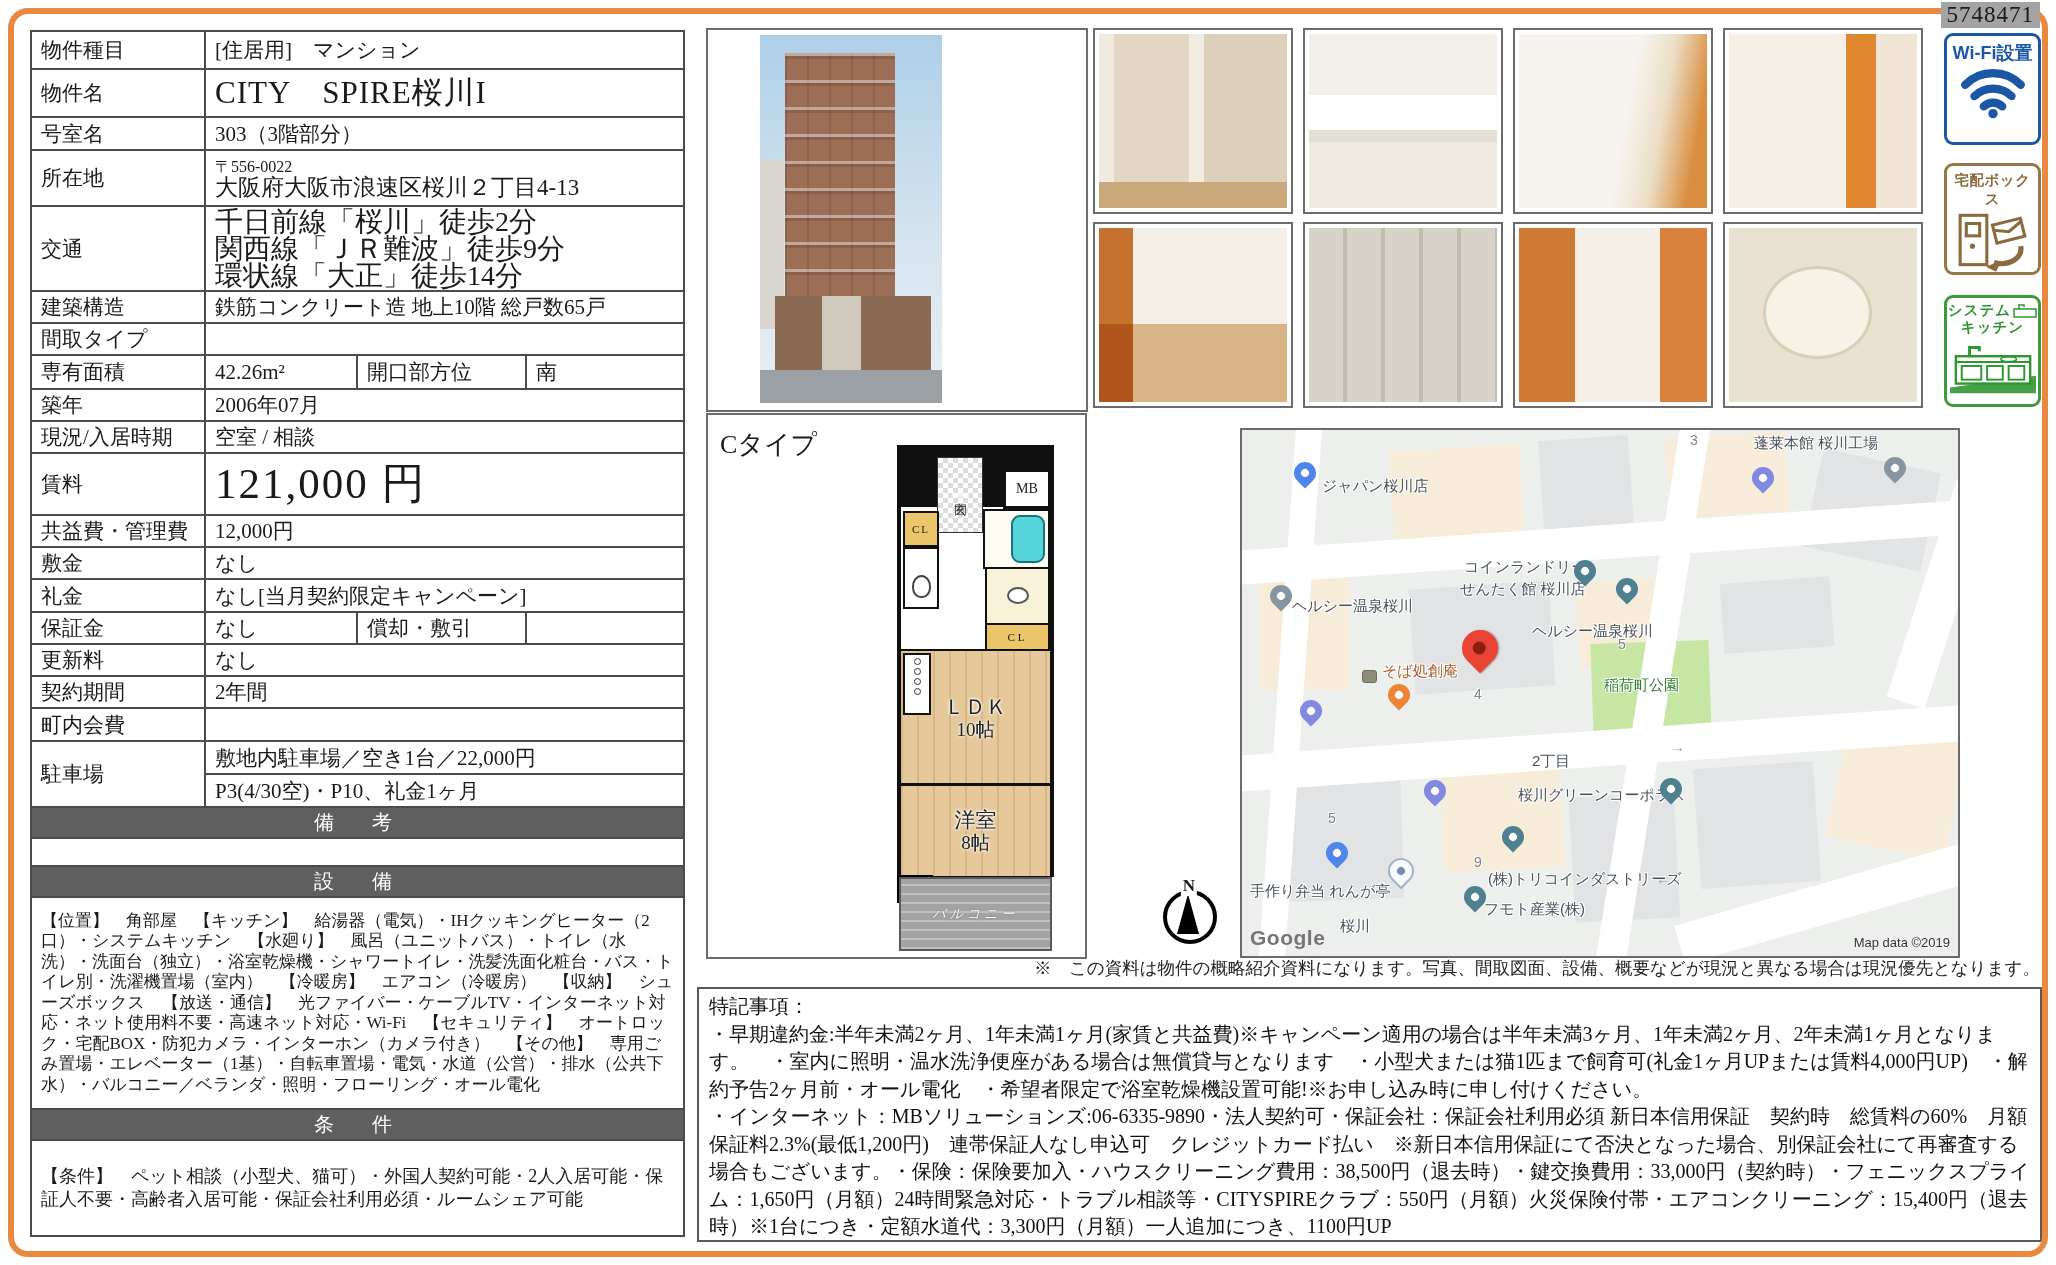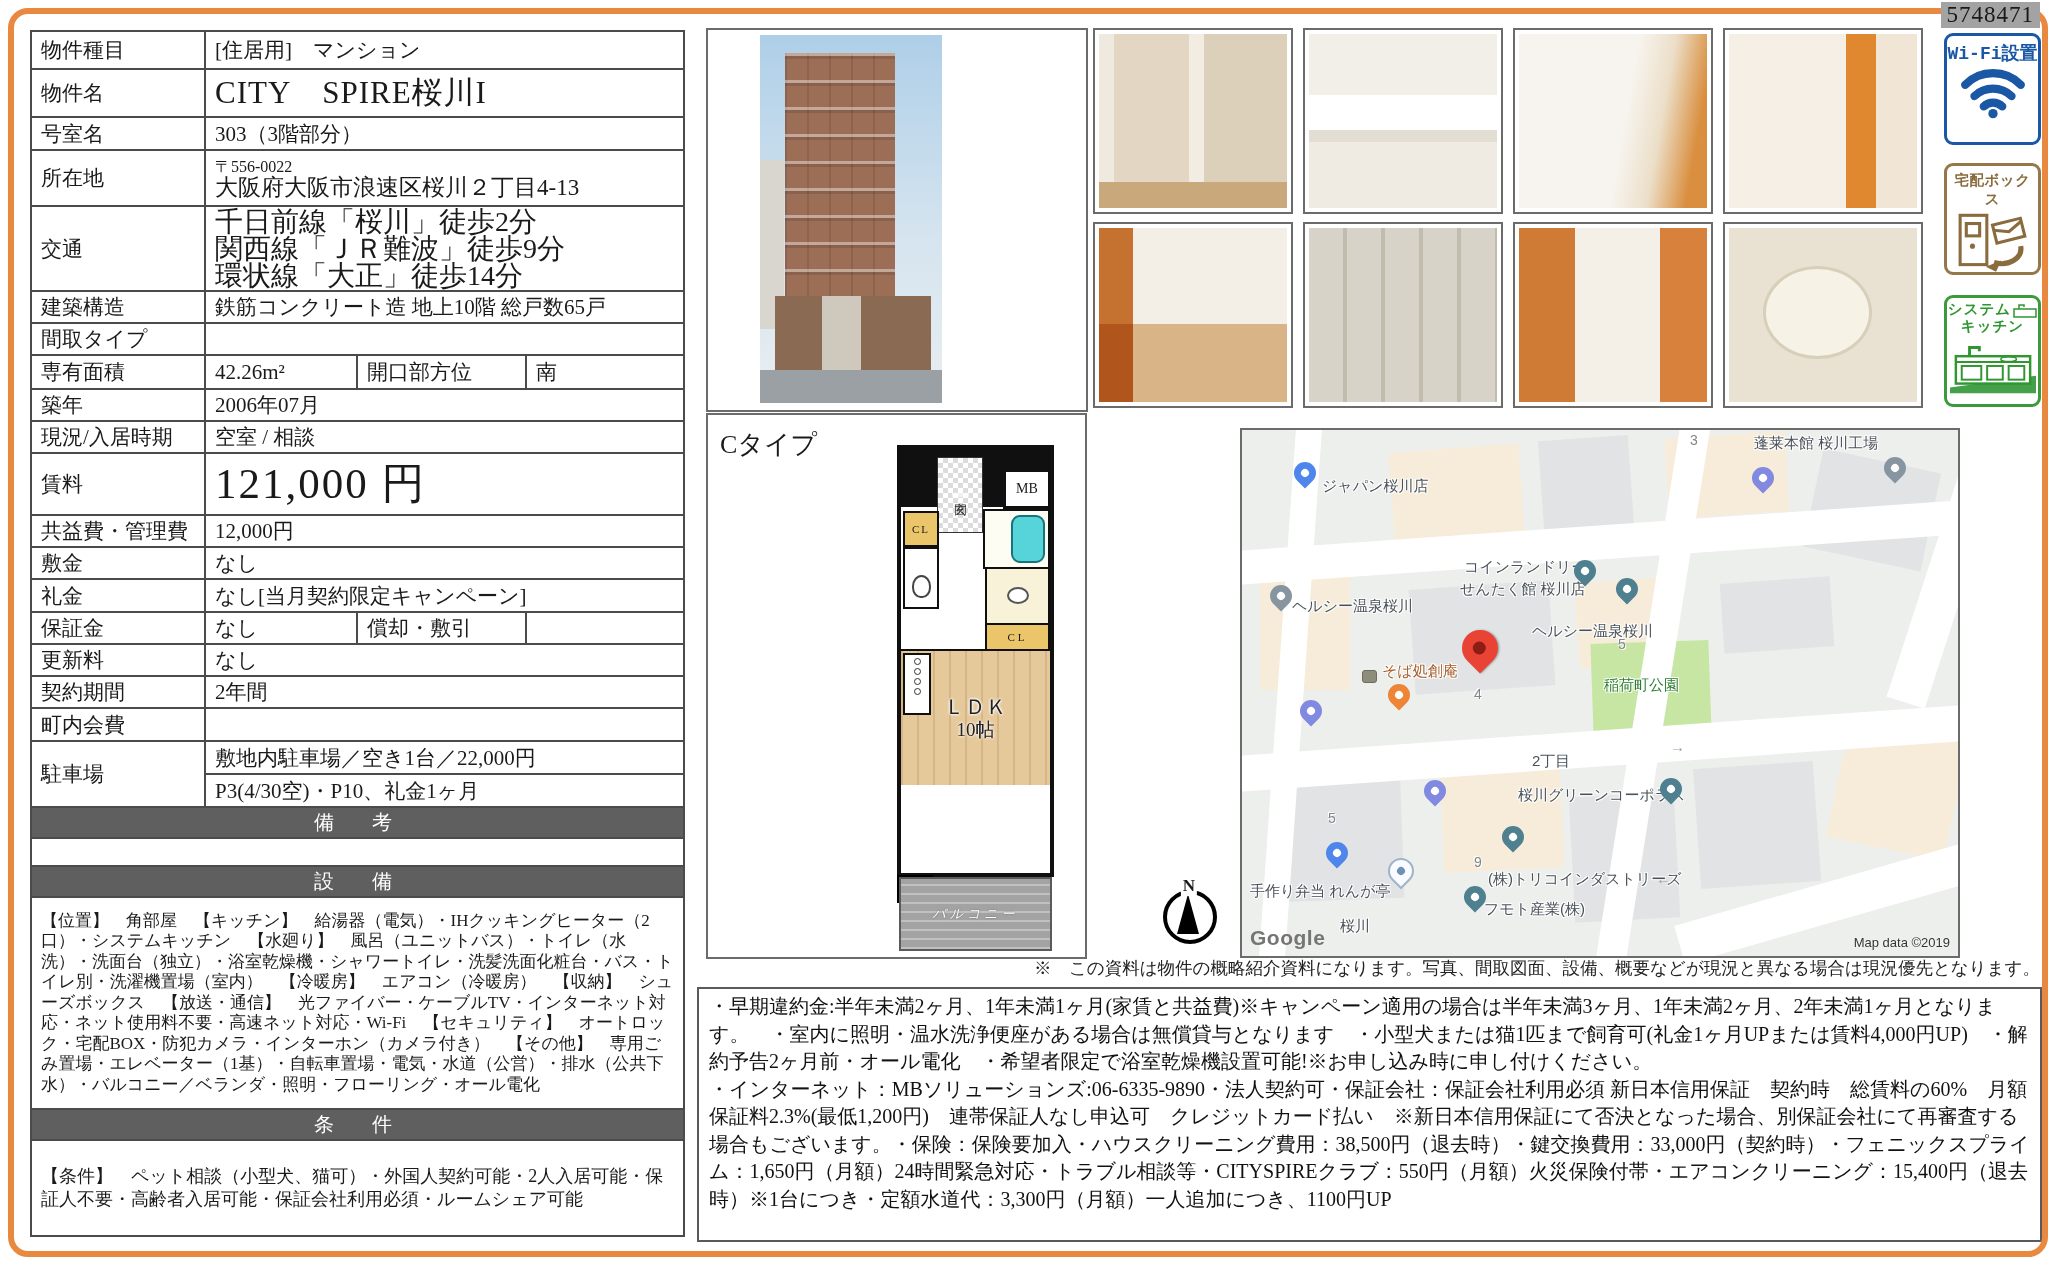--- a/index.html
+++ b/index.html
@@ -105,21 +105,21 @@
   .pin.shield{background:#f8fbff;border:2px solid #9fb4c9;} .pin.shield::after{background:#6f8fb3;}
   .pinred{position:absolute;width:36px;height:36px;background:#e94335;border-radius:50% 50% 50% 0;transform:rotate(-45deg);box-shadow:1px 1px 2px rgba(0,0,0,.3);}
   .pinred::after{content:"";position:absolute;left:11px;top:11px;width:13px;height:13px;border-radius:50%;background:#8c1d12;}
   .busicon{position:absolute;width:13px;height:11px;background:#8d8d79;border-radius:3px;border:1px solid #6d6d5c;}
   .google{position:absolute;left:8px;bottom:6px;font-size:21px;font-weight:bold;color:#757575;letter-spacing:.5px;}
   .mapcopy{position:absolute;right:8px;bottom:6px;font-size:13px;color:#333;text-shadow:0 0 2px #fff;}
   .marrow{position:absolute;font-size:15px;color:#9aa0a6;}
 
   
   .badge{position:absolute;left:1944px;width:97px;height:112px;background:#fff;border-radius:9px;text-align:center;box-sizing:border-box;
-         font-family:Liberation Mono, monospace;z-index:55;}
+         font-family:Liberation Sans, sans-serif;z-index:55;}
   .badge.wifi{top:33px;border:3px solid #1a57a5;}
   .badge.delivery{top:163px;border:3px solid #96774a;}
   .badge.kitchen{top:295px;border:3px solid #3c9a3c;}
   .btitle{font-weight:bold;font-size:18px;color:#1a57a5;margin-top:5px;}
   .btitle2{font-weight:bold;font-size:14.5px;color:#8a6b3e;margin-top:5px;letter-spacing:.5px;}
   .btitle3{font-weight:bold;font-size:14.5px;color:#2f9630;line-height:17px;letter-spacing:1px;}
   .kline{display:flex;align-items:center;justify-content:center;gap:2px;margin-top:4px;}
 
   
   .disclaimer{position:absolute;right:16px;top:956px;font-size:17.5px;color:#222;}
@@ -308,20 +308,24 @@
         <div class="p-ldk wood">
           <div class="rname">ＬＤＫ</div>
           <div class="rsize">10帖</div>
         </div>
         <div class="p-kitchen">
             <b></b>
             <b></b>
             <b></b>
             <b></b>
           </div>
+        <div class="p-yo wood">
+          <div class="rname">洋室</div>
+          <div class="rsize">8帖</div>
+        </div>
       </div>
       <div class="p-pillar"></div>
       <div class="p-balc">
           <span>バルコニー</span>
         </div>
     </div>
   </div>
   <div class="compass">
     <div class="circ"></div>
     <div class="needle"></div>
@@ -432,16 +436,17 @@
       <rect x="12" y="30" width="20" height="14" fill="none" stroke="#2f9630" stroke-width="2"></rect>
       <rect x="38" y="30" width="16" height="14" fill="none" stroke="#2f9630" stroke-width="2"></rect>
       <rect x="60" y="30" width="16" height="14" fill="none" stroke="#2f9630" stroke-width="2"></rect>
       <path d="M20 20 v-9 h10 v4" fill="none" stroke="#2f9630" stroke-width="3"></path>
       <ellipse cx="60" cy="23" rx="8" ry="2.5" fill="none" stroke="#2f9630" stroke-width="1.5"></ellipse>
     </svg>
   </div>
 
   <div class="disclaimer">※　この資料は物件の概略紹介資料になります。写真、間取図面、設備、概要などが現況と異なる場合は現況優先となります。</div>
   <div class="notes">
+    <div>特記事項：</div>
     <div>・早期違約金:半年未満2ヶ月、1年未満1ヶ月(家賃と共益費)※キャンペーン適用の場合は半年未満3ヶ月、1年未満2ヶ月、2年未満1ヶ月となります。　・室内に照明・温水洗浄便座がある場合は無償貸与となります　・小型犬または猫1匹まで飼育可(礼金1ヶ月UPまたは賃料4,000円UP)　・解約予告2ヶ月前・オール電化　・希望者限定で浴室乾燥機設置可能!※お申し込み時に申し付けください。</div>
     <div>・インターネット：MBソリューションズ:06-6335-9890・法人契約可・保証会社：保証会社利用必須 新日本信用保証　契約時　総賃料の60%　月額保証料2.3%(最低1,200円)　連帯保証人なし申込可　クレジットカード払い　※新日本信用保証にて否決となった場合、別保証会社にて再審査する場合もございます。・保険：保険要加入・ハウスクリーニング費用：38,500円（退去時）・鍵交換費用：33,000円（契約時）・フェニックスプライム：1,650円（月額）24時間緊急対応・トラブル相談等・CITYSPIREクラブ：550円（月額）火災保険付帯・エアコンクリーニング：15,400円（退去時）※1台につき・定額水道代：3,300円（月額）一人追加につき、1100円UP</div>
   </div>
 </div>
 
 </body></html>

